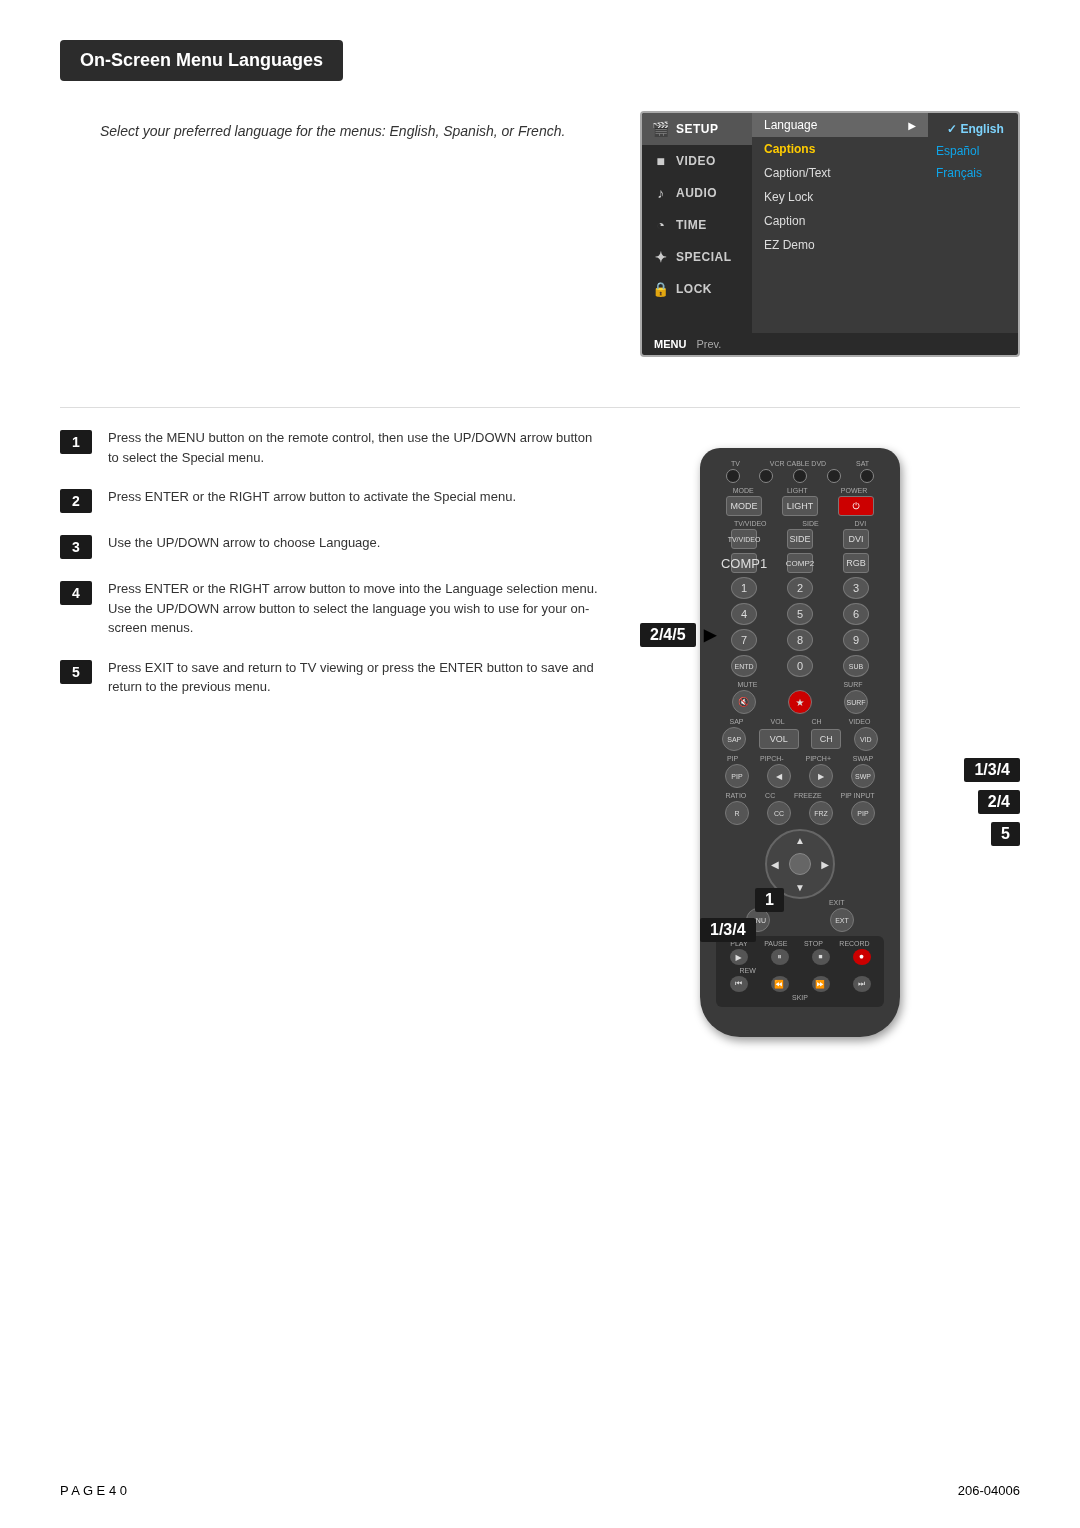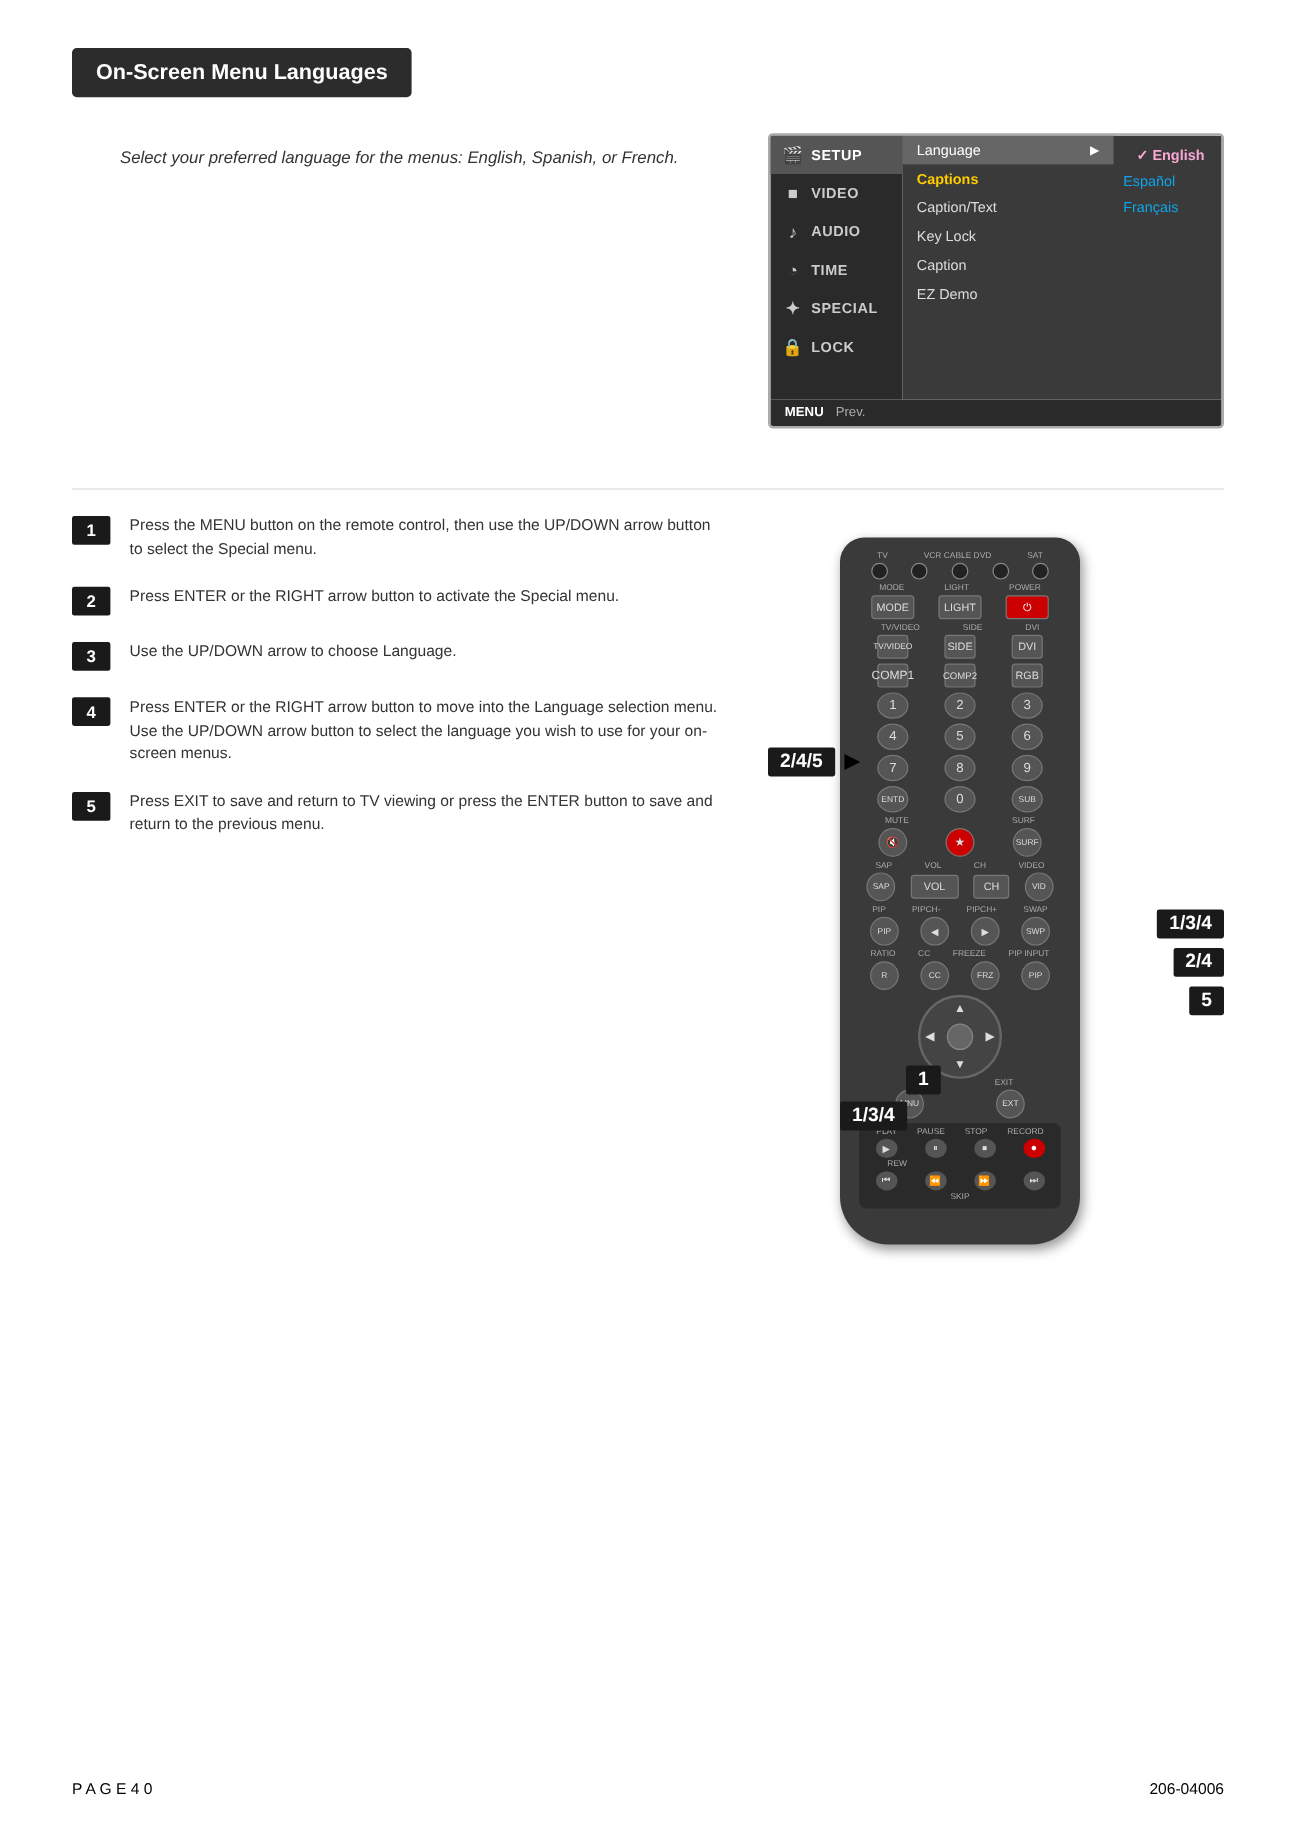--- a/index.html
+++ b/index.html
@@ -144,21 +144,21 @@
       padding-top: 5px;
     }
 
     .lang-option {
       padding: 4px 8px;
       font-size: 12px;
       color: #0ea5e9;
     }
 
     .lang-option.selected {
-      color: #f9a8d4;
+      color: #7dd3fc;
       font-weight: bold;
       padding-left: 19px;
     }
 
     .lang-option.selected::before {
       content: '✓ ';
     }
 
     .menu-bottom-bar {
       background: #2a2a2a;
@@ -472,21 +472,21 @@
                 <span>SIDE</span>
                 <span>DVI</span>
             </div>
             <div class="remote-row">
               <div class="r-btn" style="font-size:7px;">TV/VIDEO</div>
               <div class="r-btn">SIDE</div>
               <div class="r-btn">DVI</div>
             </div>
 
             <div class="remote-row">
-              <div class="r-btn" style="font-size:10px;">COMP1</div>
+              <div class="r-btn" style="font-size:13px;">COMP1</div>
               <div class="r-btn" style="font-size:8px;">COMP2</div>
               <div class="r-btn">RGB</div>
             </div>
 
             <div class="remote-row">
               <div class="r-btn-num">1</div>
               <div class="r-btn-num">2</div>
               <div class="r-btn-num">3</div>
             </div>
             <div class="remote-row">

